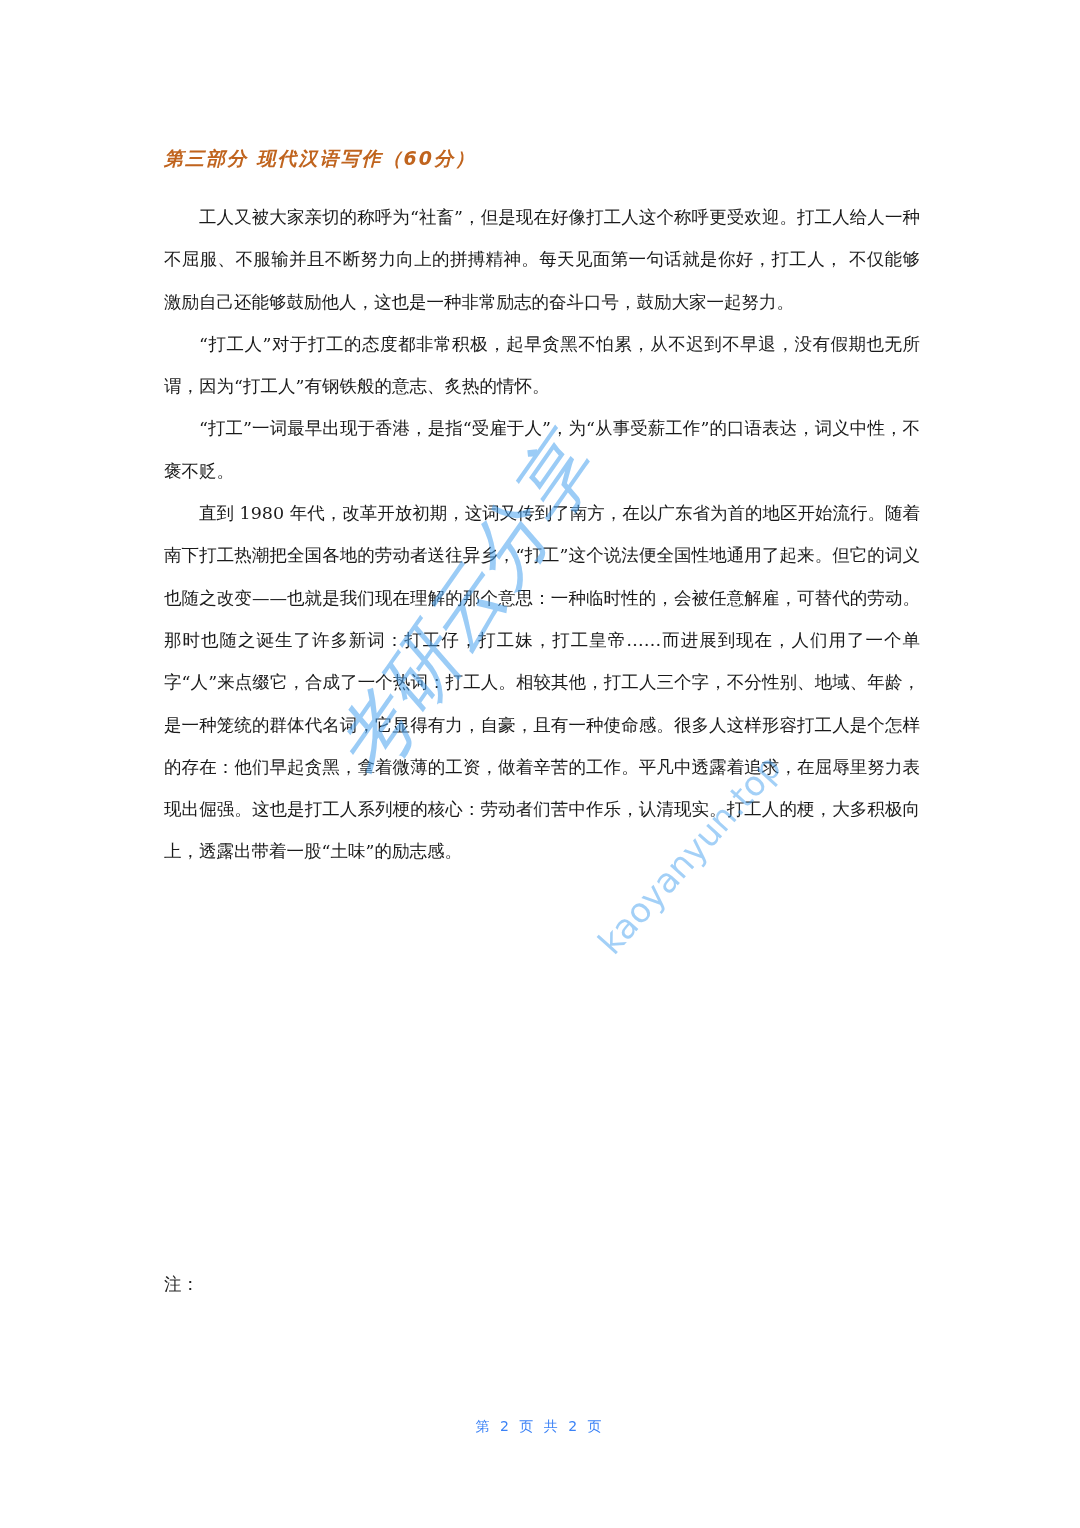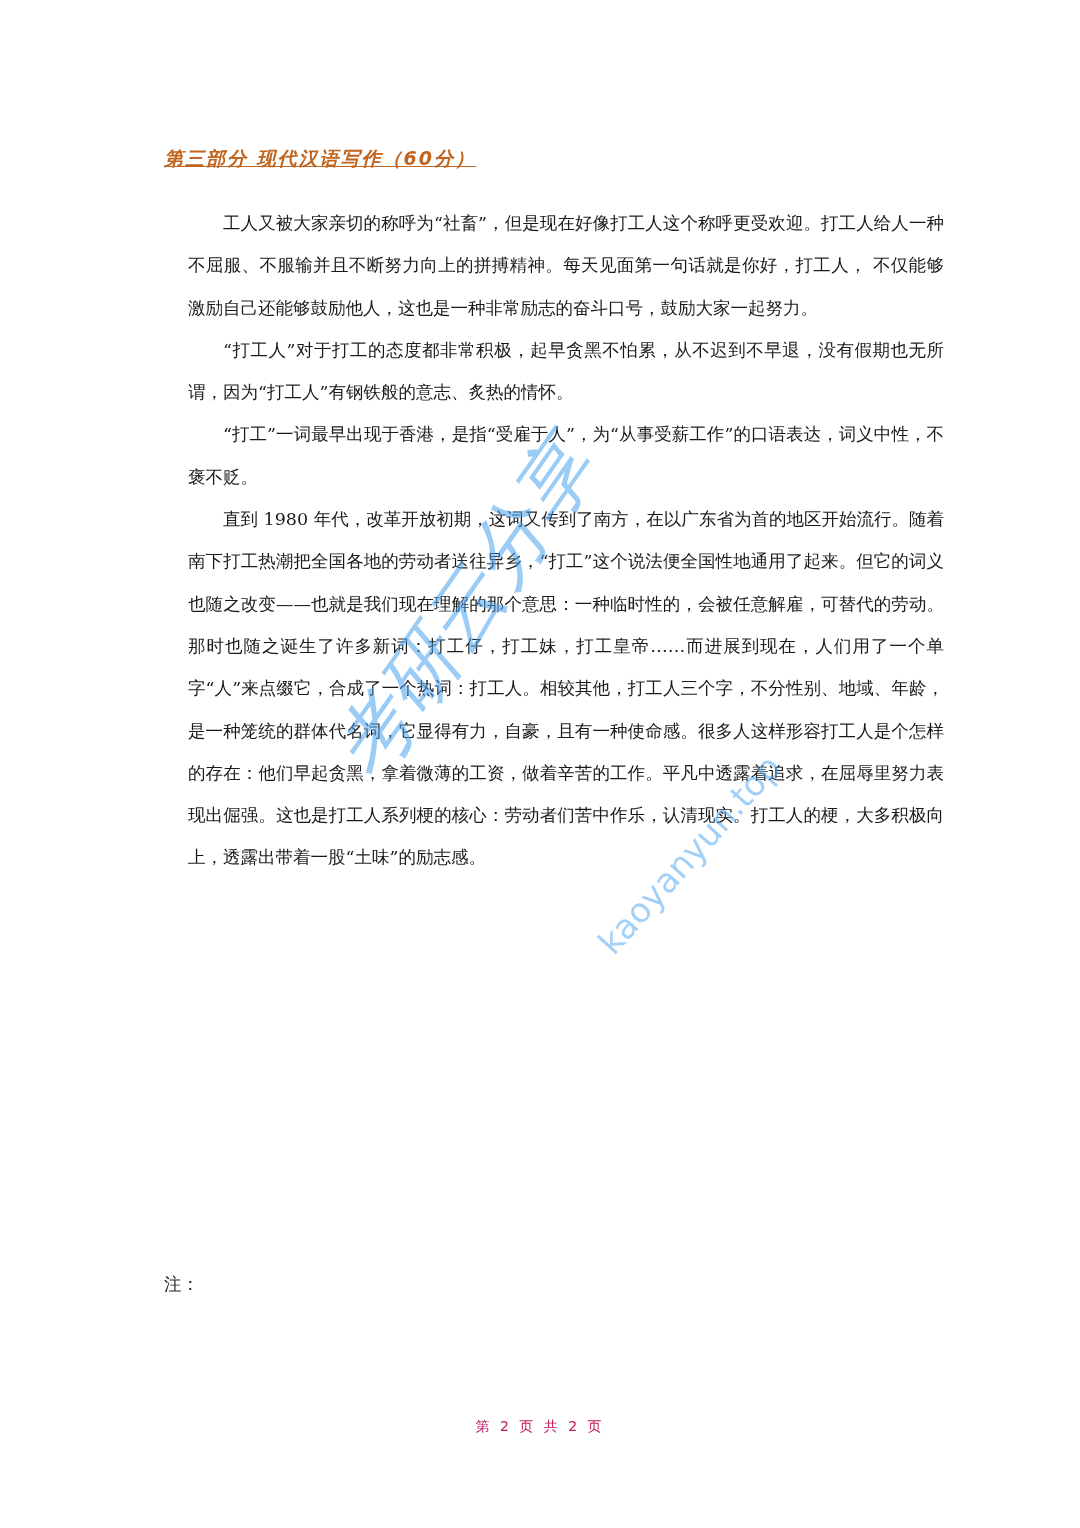--- a/index.html
+++ b/index.html
@@ -1,30 +1,30 @@
 <!DOCTYPE html>
 <html><head>
 <meta charset="utf-8">
 <style>
   html, body { margin: 0; padding: 0; background: #ffffff; }
   body { width: 1080px; height: 1528px; position: relative; overflow: hidden;
          font-family: "DejaVu Serif", "Liberation Serif", serif; color: #1a1a1a; }
   .page { position: absolute; left: 0; top: 0; width: 1080px; height: 1528px; }
   .section-title { position: absolute; left: 164px; top: 146px; font-size: 19px; font-weight: bold;
                    font-style: italic; color: #c0641e; letter-spacing: 2px;
-                   font-family: "DejaVu Sans", sans-serif; text-decoration: underline; }
-  .body-text { position: absolute; left: 164px; top: 202px; width: 756px; font-size: 17.5px;
-               line-height: 42.3px; text-align: justify; margin-left: 24px; }
+                   font-family: "DejaVu Sans", sans-serif; }
+  .body-text { position: absolute; left: 164px; top: 196px; width: 756px; font-size: 17.5px;
+               line-height: 42.3px; text-align: justify; }
   .para { margin: 0; text-indent: 2em; }
   .notes { position: absolute; left: 164px; top: 1264px; width: 700px; font-size: 17.5px; line-height: 40px;
            font-family: "DejaVu Sans", sans-serif; color: #222; }
   .note-line { display: flex; }
   .note-prefix { width: 44px; }
   .footer { position: absolute; left: 0; width: 1080px; top: 1418px; text-align: center; font-size: 14px;
-            color: #be185d; font-family: "DejaVu Sans", sans-serif; letter-spacing: 3px; }
+            color: #3b82f6; font-family: "DejaVu Sans", sans-serif; letter-spacing: 3px; }
   .watermark { position: absolute; left: 300px; top: 590px; width: 480px; height: 380px; pointer-events: none; }
   .wm-cn { position: absolute; left: 10px; top: 150px; font-size: 78px; color: #4aa3f0; opacity: 0.55;
            transform: rotate(-55deg); transform-origin: left top; white-space: nowrap;
            font-family: "DejaVu Sans", sans-serif; font-style: italic; }
   .wm-en { position: absolute; left: 290px; top: 345px; font-size: 34px; color: #4aa3f0; opacity: 0.5;
            transform: rotate(-48deg); transform-origin: left top; white-space: nowrap;
            font-family: "DejaVu Sans", sans-serif; }
 </style>
 </head>
 <body>

